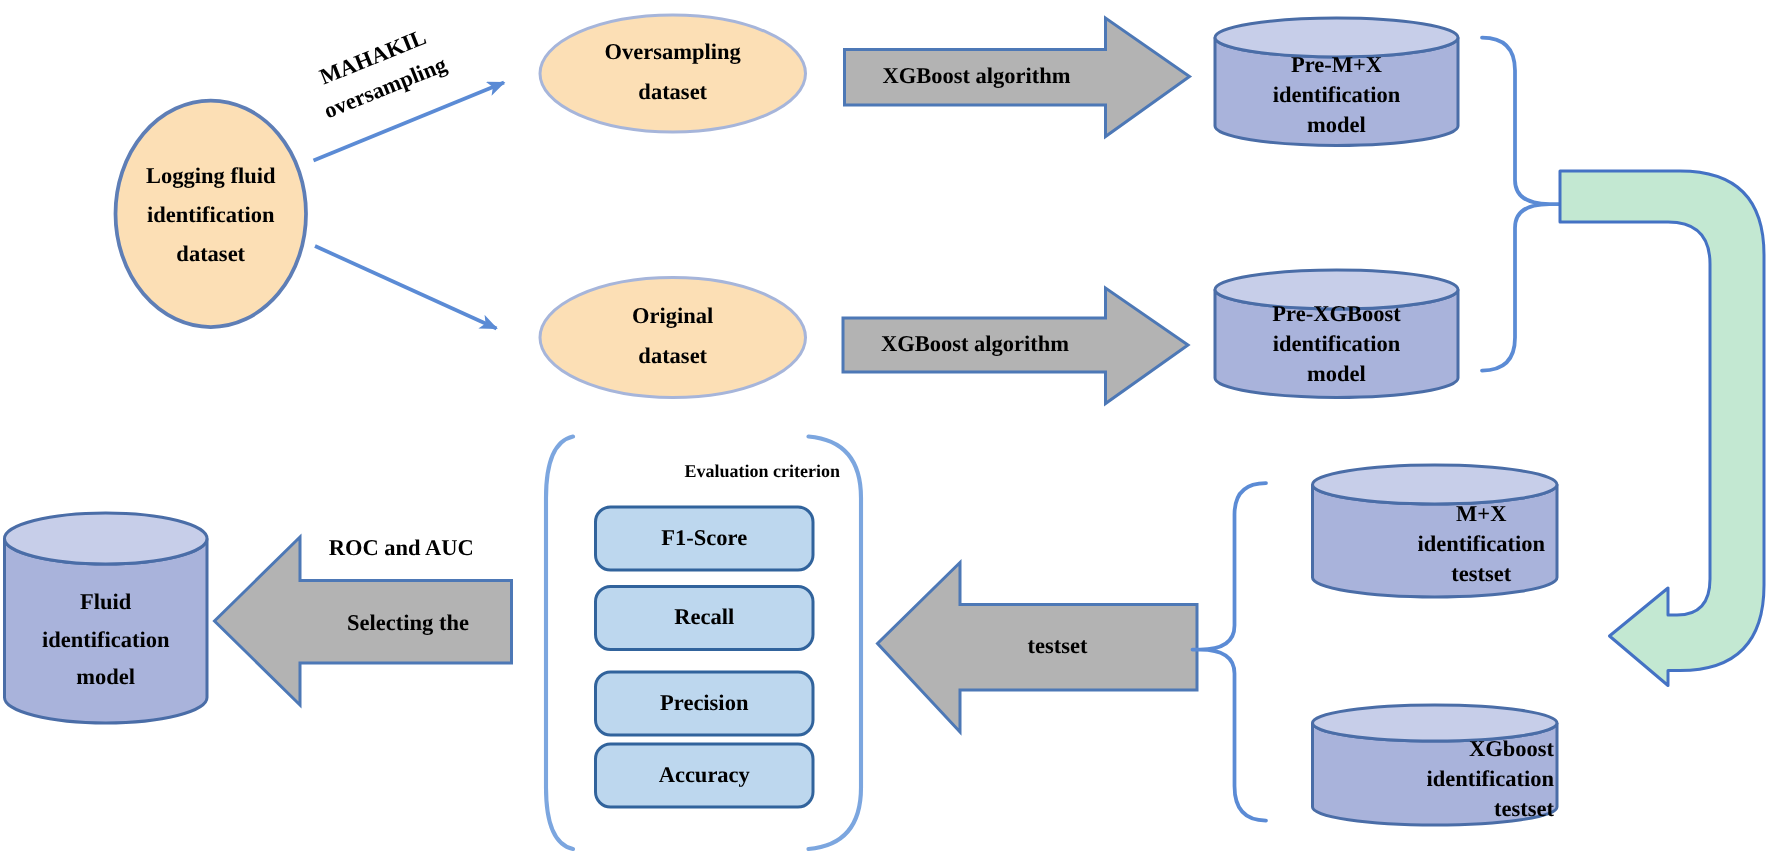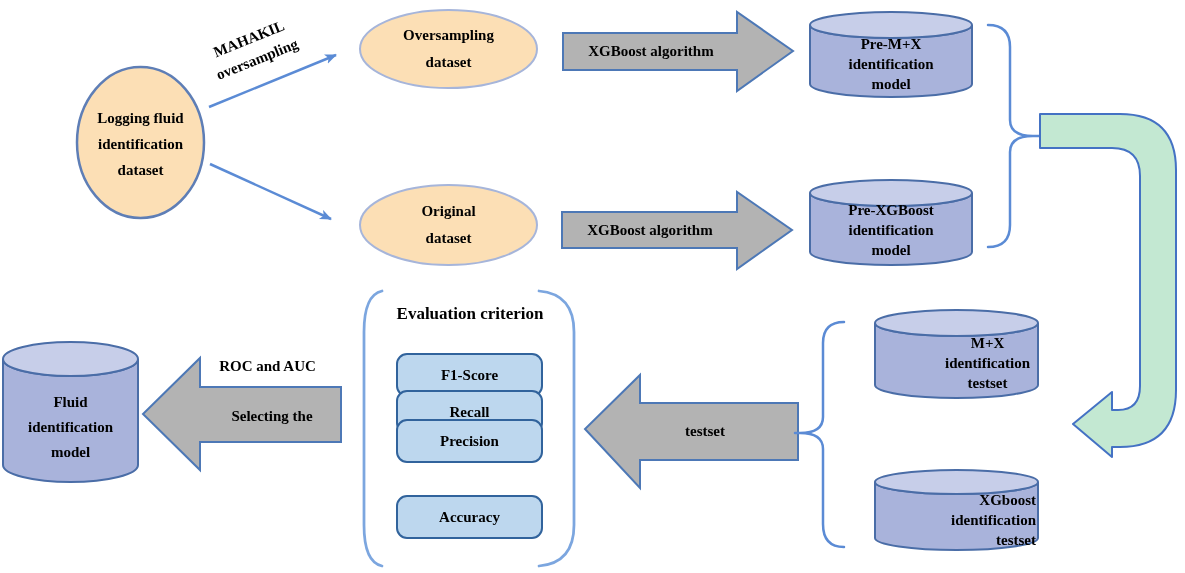--- a/index.html
+++ b/index.html
@@ -20,21 +20,21 @@
   .paren      {stroke:var(--paren);stroke-width:2.75;fill:none;stroke-linecap:round;}
   
   .lbl{
     position:absolute;display:flex;flex-direction:column;justify-content:center;align-items:center;
     text-align:center;font-weight:bold;font-size:15px;color:var(--text);white-space:nowrap;
   }
   .lbl span{display:block;}
   .lh20 span{line-height:20px;} .lh22 span{line-height:22px;} .lh25 span{line-height:25px;}
   .lh26 span{line-height:26px;} .lh27 span{line-height:27px;} .lh28 span{line-height:28px;}
   .rot{transform:rotate(-22deg);}
-  .eval-title{font-size:17px;}
+  .eval-title{font-size:12px;align-items:flex-end;}
   .crit-box{
     position:absolute;left:396px;width:147px;height:44px;box-sizing:border-box;
     background:var(--criteria-fill);border:2.5px solid var(--criteria-border);border-radius:11px;
     display:flex;align-items:center;justify-content:center;
     font-weight:bold;font-size:15px;color:var(--text);
   }
 </style>
 </head>
 <body>
 
@@ -157,26 +157,26 @@
   </div>
 
   <div class="lbl lh28" style="left:193px;top:388px;width:158px;height:56px;gap:48px;">
     <span>Selecting the</span>
   </div>
 
   <div class="lbl eval-title" style="left:380px;top:303px;width:180px;height:22px;">
     <span>Evaluation criterion</span>
   </div>
 
-  <div class="crit-box" style="top:353px;">
+  <div class="crit-box" style="top:337px;">
     <span>F1-Score</span>
   </div>
   <div class="crit-box" style="top:390px;">
     <span>Recall</span>
   </div>
-  <div class="crit-box" style="top:419px;">
+  <div class="crit-box" style="top:447px;">
     <span>Precision</span>
   </div>
   <div class="crit-box" style="top:495px;">
     <span>Accuracy</span>
   </div>
 
 </div>
 
 </body></html>

